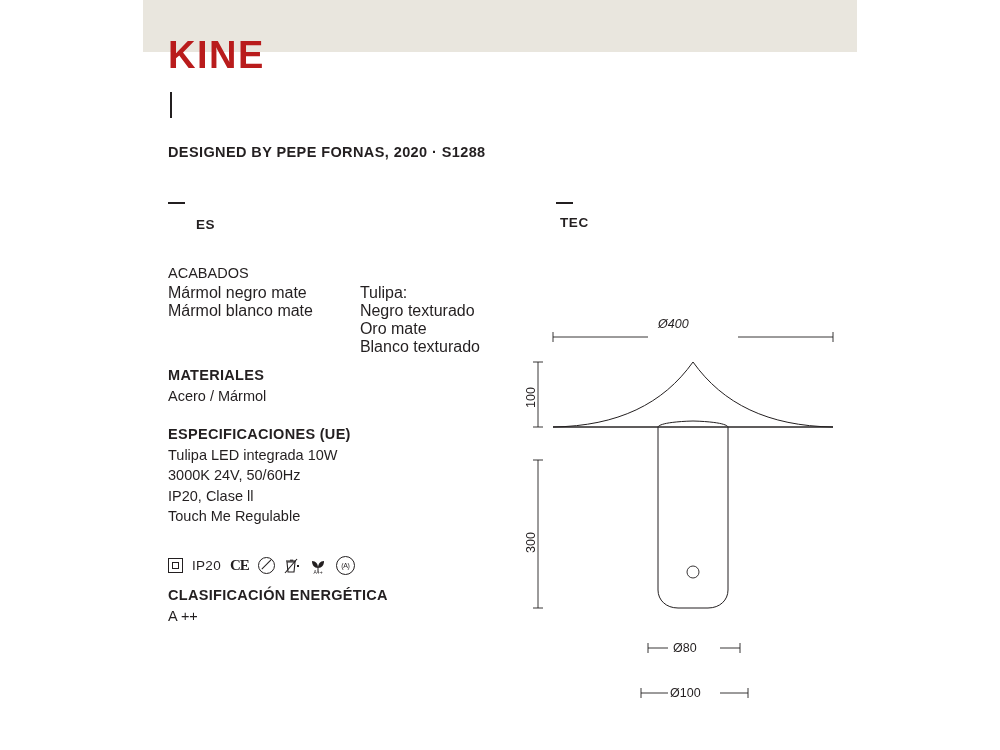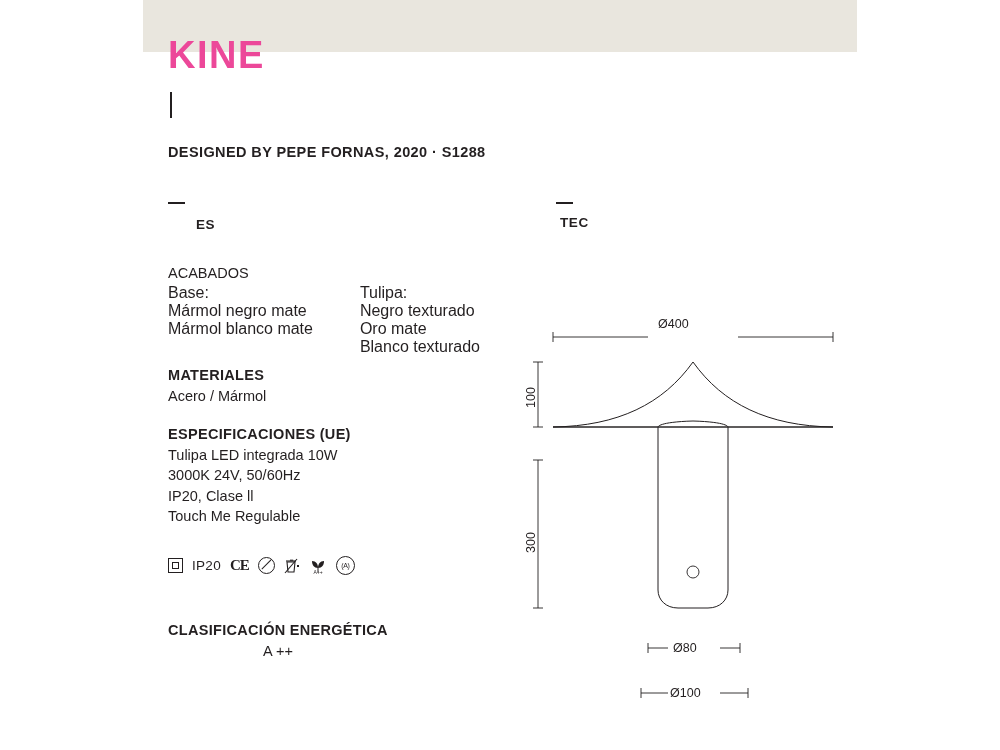--- a/index.html
+++ b/index.html
@@ -29,21 +29,21 @@
     height: 52px;
     background: #e9e6de;
   }
   .title {
     position: absolute;
     left: 168px;
     top: 36px;
     font-size: 38px;
     font-weight: bold;
     letter-spacing: 1.5px;
-    color: #ec4899;
+    color: #b91c1c;
     line-height: 1;
   }
   .title-rule {
     position: absolute;
     left: 170px;
     top: 92px;
     width: 2px;
     height: 26px;
     background: #231f20;
   }
@@ -153,21 +153,21 @@
   .energy-icon {
     width: 17px; height: 17px;
     border: 1.2px solid #231f20;
     border-radius: 50%;
     font-size: 7px;
     line-height: 17px;
     text-align: center;
     letter-spacing: -0.4px;
   }
 
-  #clasificacion { top: 620px; text-align: center; }
+  #clasificacion { top: 585px; }
 
   
   .drawing {
     position: absolute;
     left: 498px;
     top: 300px;
     width: 420px;
     height: 420px;
   }
   .dim-text {
@@ -200,21 +200,20 @@
   <div class="col-dash" id="es-dash"></div>
   <div class="col-label" id="es-label">ES</div>
 
   <div class="col-dash" id="tec-dash"></div>
   <div class="col-label" id="tec-label">TEC</div>
 
   <div class="spec" id="acabados">ACABADOS</div>
 
   <div id="acabados-cols">
     <div class="c1">
-      <div class="sub line">Base:</div>
       <div class="line">Mármol negro mate</div>
       <div class="line">Mármol blanco mate</div>
     </div>
     <div class="c2">
       <div class="sub line">Tulipa:</div>
       <div class="line">Negro texturado</div>
       <div class="line">Oro mate</div>
       <div class="line">Blanco texturado</div>
     </div>
   </div>
@@ -288,20 +287,20 @@
         <line x1="150" y1="343" x2="150" y2="353"></line>
         <line x1="242" y1="343" x2="242" y2="353"></line>
 
         <line x1="143" y1="393" x2="170" y2="393"></line>
         <line x1="222" y1="393" x2="250" y2="393"></line>
         <line x1="143" y1="388" x2="143" y2="398"></line>
         <line x1="250" y1="388" x2="250" y2="398"></line>
       </g>
     </svg>
 
-    <div class="dim-text" style="left:160px; top:17px;">Ø400</div>
+    <div class="dim-text" style="left:160px; top:17px;font-style:italic;">Ø400</div>
     <div class="dim-text vert" style="left:26px; top:108px;">100</div>
     <div class="dim-text vert" style="left:26px; top:253px;">300</div>
     <div class="dim-text" style="left:175px; top:341px;">Ø80</div>
     <div class="dim-text" style="left:172px; top:386px;">Ø100</div>
   </div>
 
 </div>
 
 </body></html>

